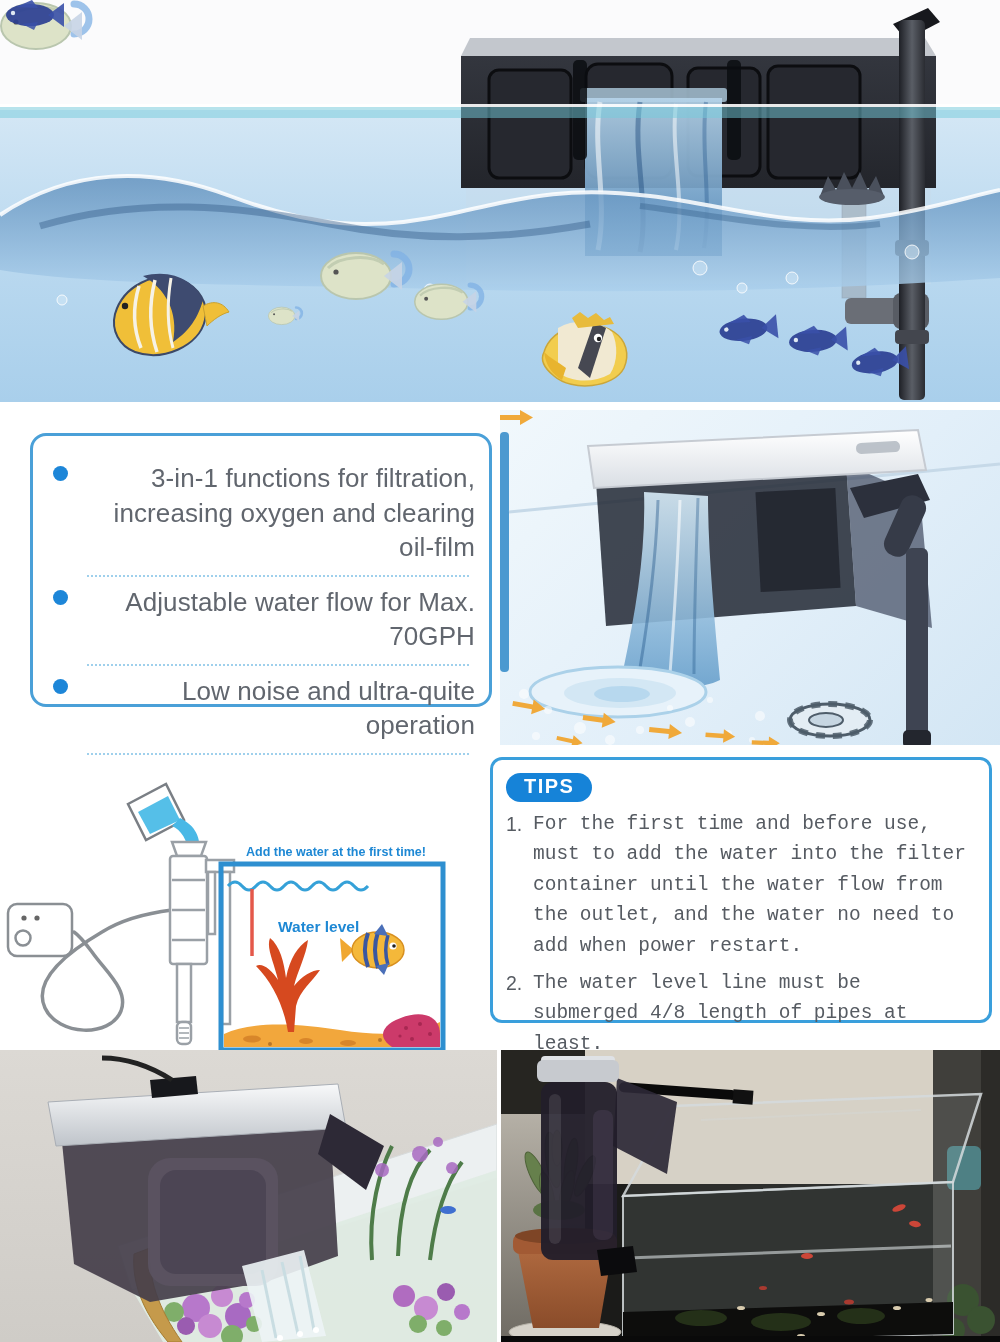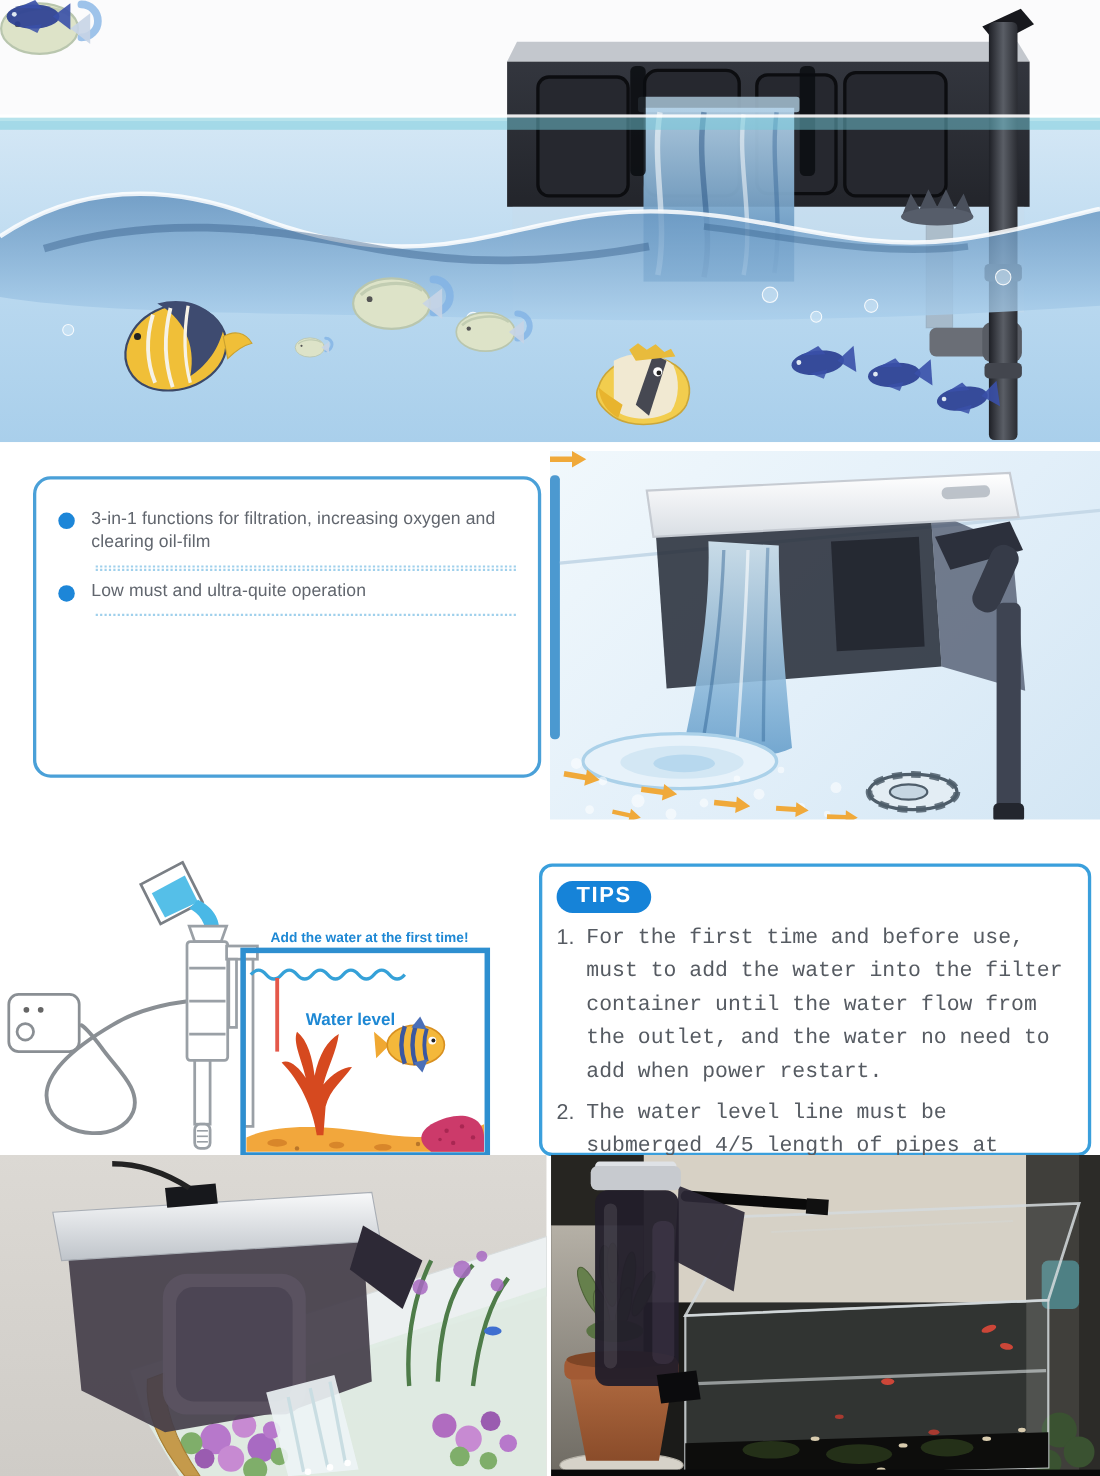--- a/index.html
+++ b/index.html
@@ -5,26 +5,26 @@
   html,body{margin:0;padding:0;background:#fff;font-family:"Liberation Sans",sans-serif;}
   #page{position:relative;width:1000px;height:1342px;background:#fff;overflow:hidden;}
   .abs{position:absolute;}
   svg{display:block;}
 
   
   #features{left:30px;top:433px;width:462px;height:274px;border:3px solid #4aa0d8;
     border-radius:16px;background:#fff;box-sizing:border-box;padding:18px 14px 10px 20px;}
   .feat{display:flex;gap:15px;padding:7px 0 9px;}
   .feat .dot{flex:0 0 15px;width:15px;height:15px;border-radius:50%;background:#1d86d8;margin-top:5px;}
-  .feat .txt{font-size:16px;line-height:1.33;color:#61666e;letter-spacing:.1px;}
+  .feat .txt{font-size:26px;line-height:1.33;color:#61666e;letter-spacing:.1px;text-align:right;}
   .sep{border-top:2px dotted #9fd0ec;margin:1px 6px 1px 34px;}
 
   
   #tips{left:490px;top:757px;width:502px;height:266px;border:3px solid #3a9fdc;
-    border-radius:12px;background:#fff;box-sizing:border-box;padding:13px 16px 8px 13px;margin-top:28px;}
+    border-radius:12px;background:#fff;box-sizing:border-box;padding:13px 16px 8px 13px;}
   .tips-badge{display:inline-block;background:#1683d8;color:#fff;font-weight:bold;font-size:20px;
     padding:2px 18px 4px;border-radius:16px;letter-spacing:1.5px;}
   .tip{display:flex;font-size:19.5px;color:#565b62;line-height:1.56;margin-top:7px;}
   .tip .n{flex:0 0 27px;}
   .tip .t{flex:1;font-family:Liberation Mono, monospace;}
 
   
   .dlabel{font:bold 12.5px "Liberation Sans",sans-serif;fill:#1e88d4;}
   .dlabel2{font:bold 15.5px "Liberation Sans",sans-serif;fill:#1e88d4;}
 </style>
@@ -160,24 +160,28 @@
       </g>
     </svg>
   </div>
 
   <div id="features" class="abs">
     <div class="feat">
       <span class="dot"></span>
       <div class="txt">3-in-1 functions for filtration, increasing oxygen and clearing oil-film</div>
     </div>
     <div class="sep"></div>
+    <div class="feat">
+      <span class="dot"></span>
+      <div class="txt">Adjustable water flow for Max. 70GPH</div>
+    </div>
     <div class="sep"></div>
     <div class="feat">
       <span class="dot"></span>
-      <div class="txt">Low must and ultra-quite operation</div>
+      <div class="txt">Low noise and ultra-quite operation</div>
     </div>
     <div class="sep"></div>
   </div>
 
   <div class="abs" style="left:500px;top:410px;width:500px;height:335px;background:linear-gradient(135deg,#f1f8fc 0%,#e2eff9 55%,#d3e6f4 100%);">
     <svg width="500" height="335" viewBox="0 0 500 335">
       <defs>
         <linearGradient id="rTop" x1="0" y1="0" x2="0" y2="1">
           <stop offset="0" stop-color="#ffffff"></stop>
             <stop offset="1" stop-color="#d9dee4"></stop>
@@ -318,21 +322,21 @@
   </div>
 
   <div id="tips" class="abs">
     <span class="tips-badge">TIPS</span>
     <div class="tip">
       <span class="n">1.</span>
       <span class="t">For the first time and before use, must to add the water into the filter container until the water flow from the outlet, and the water no need to add when power restart.</span>
     </div>
     <div class="tip">
       <span class="n">2.</span>
-      <span class="t">The water level line must be submerged 4/5 length of pipes at least.</span>
+      <span class="t">The water level line must be submerged 4/8 length of pipes at least.</span>
     </div>
   </div>
 
   <div class="abs" style="left:0;top:1050px;width:497px;height:292px;">
     <svg width="497" height="292" viewBox="0 0 497 292">
       <defs>
         <linearGradient id="blBg" x1="0" y1="0" x2="0" y2="1">
           <stop offset="0" stop-color="#dcd9d4"></stop>
             <stop offset="1" stop-color="#cfccc7"></stop>
         </linearGradient>

